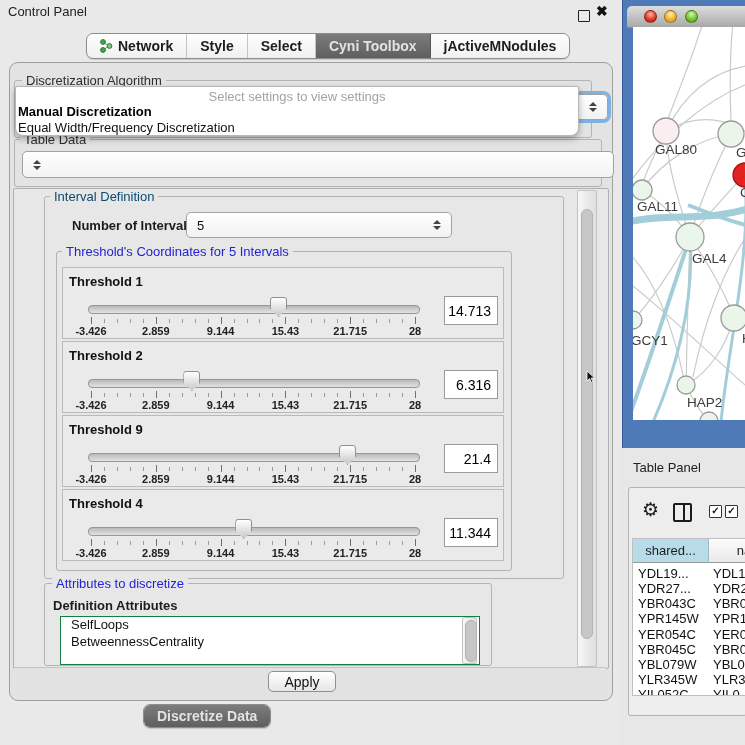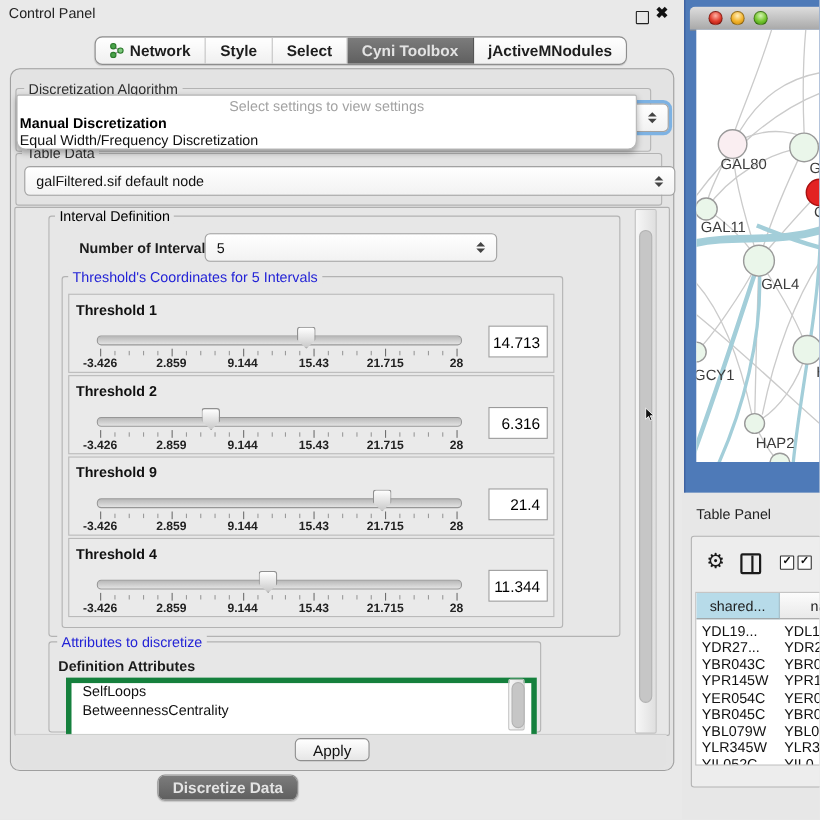--- a/index.html
+++ b/index.html
@@ -14,21 +14,21 @@
   .tabbar{background:linear-gradient(#ffffff,#f0f0f0);border:1px solid #8d8d8d;border-radius:7px;
           display:flex;align-items:stretch;overflow:hidden;box-shadow:0 1px 1px rgba(0,0,0,.15);}
   .tabbar .tab{display:flex;align-items:center;gap:5px;padding:0 13px;font-size:14px;font-weight:bold;
           color:#1d1d1d;border-right:1px solid #c4c4c4;white-space:nowrap;}
   .tabbar .tab:last-child{border-right:none;}
   .tabbar .tab.sel{background:linear-gradient(#7c7c7c,#5f5f5f);color:#e3e3e3;border-right-color:#555;}
   
   .outer-panel{left:9px;top:62px;width:602px;height:637px;background:#e3e3e3;border:1px solid #9f9f9f;border-radius:9px;}
   .groupbox{border:1px solid #b3b3b3;border-radius:3px;}
   .grouplabel{position:absolute;background:#e3e3e3;padding:0 4px;font-size:13px;line-height:13px;}
-  .g-black{color:#2e2e2e;} .g-green{color:#000000;} .g-blue{color:#2323d6;}
+  .g-black{color:#2e2e2e;} .g-green{color:#0c4a6e;} .g-blue{color:#2323d6;}
   
   .combo{background:linear-gradient(#ffffff,#f2f2f2);border:1px solid #a2a2a2;border-radius:5px;
          display:flex;align-items:center;padding:0 10px;font-size:13px;color:#111;}
   .combo .txt{flex:1;overflow:hidden;white-space:nowrap;}
   .stepper{display:flex;flex-direction:column;align-items:center;gap:2px;}
   .stepper i{display:block;width:0;height:0;border-left:4px solid transparent;border-right:4px solid transparent;}
   .stepper .up{border-bottom:4px solid #444;} .stepper .dn{border-top:4px solid #444;}
   .focusring{box-shadow:0 0 0 3px #7db2e3;}
   
   .popup{left:15px;top:86px;width:562px;height:48px;background:#fff;border:1px solid #b7b7b7;
@@ -49,21 +49,21 @@
          border:1px solid #909090;border-radius:3px;
          clip-path:polygon(0 0,100% 0,100% 58%,50% 100%,0 58%);}
   .ticks{position:absolute;left:28px;top:49px;width:326px;height:8px;}
   .tick{position:absolute;top:2px;width:1px;height:4px;background:#9a9a9a;}
   .tick.major{top:0;height:7px;background:#6f6f6f;}
   .ticklabels{position:absolute;left:28px;top:57px;width:326px;height:11px;font-size:11px;font-weight:bold;color:#222;}
   .ticklabels span{position:absolute;transform:translateX(-50%);white-space:nowrap;}
   .valbox{position:absolute;left:381px;top:28px;width:54px;height:29px;border:1px solid #9a9a9a;background:#fff;
           font-size:14px;text-align:right;padding:0 6px 0 2px;box-sizing:border-box;font-family:"Liberation Sans",sans-serif;}
   
-  .attrlist{background:#fff;border:5px solid #15803d;font-size:13px;color:#111;overflow:hidden;}
+  .attrlist{background:#fff;border:1px solid #15803d;font-size:13px;color:#111;overflow:hidden;}
   .attrlist .li{padding:1px 0 1px 10px;line-height:14.5px;}
   
   .applystrip{left:14px;top:667px;width:592px;height:31px;background:#e2e2e2;border-top:1px solid #c2c2c2;
               border-radius:0 0 8px 8px;}
   .btn{background:linear-gradient(#ffffff,#e6e6e6);border:1px solid #8f8f8f;border-radius:5px;
        font-size:14px;color:#111;text-align:center;}
   
   .netframe{left:622px;top:0;width:123px;height:448px;background:#4e7ab8;border-left:1px solid #35589a;}
   .nettitle{left:627px;top:6px;width:118px;height:21px;background:linear-gradient(#dedede,#a8a8a8);
             border-bottom:1px solid #8a8a8a;border-radius:5px 0 0 0;}
@@ -142,21 +142,20 @@
 
 <div class="abs popup">
   <div class="hint">Select settings to view settings</div>
   <div class="it1">Manual Discretization</div>
   <div class="it2">Equal Width/Frequency Discretization</div>
 </div>
 
 <div class="abs groupbox" style="left:14px;top:139px;width:586px;height:46px;"></div>
 <div class="grouplabel g-black" style="left:20px;top:133px;">Table Data</div>
 <div class="abs combo" style="left:22px;top:151px;width:570px;height:25px;">
-  <span class="txt">galFiltered.sif default node</span>
   <span class="stepper">
       <i class="up"></i>
       <i class="dn"></i>
     </span>
 </div>
 
 <div class="abs scrollpanel"></div>
 
 <div class="abs groupbox" style="left:44px;top:196px;width:518px;height:381px;background:#e7e7e7;"></div>
 <div class="grouplabel g-green" style="left:50px;top:190px;background:#e7e7e7;">Interval Definition</div>

